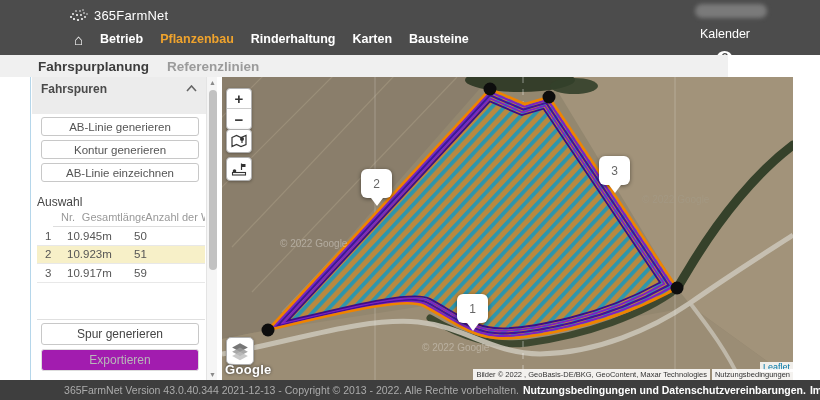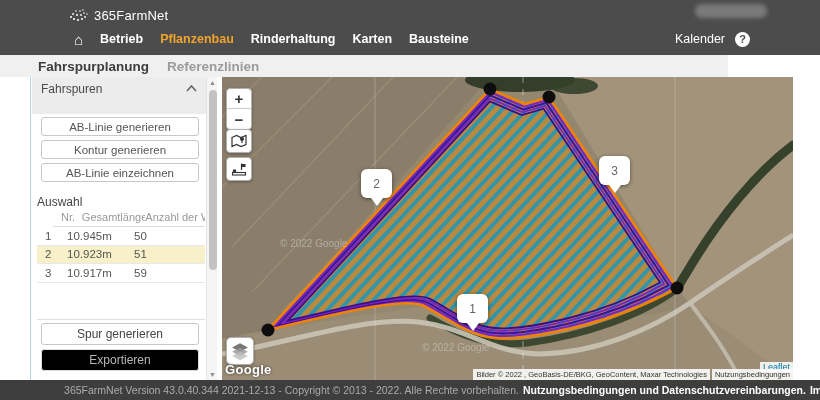--- a/index.html
+++ b/index.html
@@ -9,54 +9,54 @@
   
   .header { position:absolute; left:0; top:0; width:820px; height:55px; background:#4C4C4C; }
   .logo { position:absolute; left:68px; top:6px; height:18px; display:flex; align-items:center; gap:4px; }
   .logo-text { color:#fff; font-size:13px; letter-spacing:.2px; }
   .nav-row { position:absolute; left:74px; top:27px; height:24px; display:flex; align-items:center; gap:17px; }
   .nav-item { color:#fff; font-size:12.5px; font-weight:bold; cursor:pointer; }
   .nav-item.active { color:#EFA32D; }
   .home-glyph { color:#fff; font-size:15px; line-height:1; }
   .account-blob { position:absolute; left:695px; top:4px; width:72px; height:14px;
                   background:#7a7a7a; border-radius:7px; filter:blur(2px); }
-  .right-tools { position:absolute; right:70px; top:27px; height:24px; display:flex; align-items:center; gap:10px; }
+  .right-tools { position:absolute; right:70px; top:27px; height:24px; display:flex; align-items:center; gap:10px;flex-direction:column; }
   .kalender { color:#fff; font-size:12.5px; }
   .help-circle { width:15px; height:15px; border-radius:50%; background:#fff; color:#4C4C4C;
                  font-size:11px; font-weight:bold; display:flex; align-items:center; justify-content:center; }
 
   
   .tabbar { position:absolute; left:0; top:55px; width:728px; height:22px; background:#F0F0F0;
             display:flex; align-items:center; gap:18px; padding-left:38px; }
   .tab { font-size:13.5px; font-weight:bold; cursor:pointer; }
   .tab.active { color:#3D3D3D; }
   .tab.inactive { color:#9B9B9B; }
 
   
   .sidebar { position:absolute; left:30px; top:77px; width:187px; height:303px; background:#fff;
              border-left:1px solid #B5D6EA; }
   .panel-head { position:absolute; left:1px; top:0; width:175px; height:37px; background:#ECECEC; }
-  .panel-title { position:absolute; left:9px; top:5px; font-size:12px; font-weight:normal; color:#4A4A4A; }
+  .panel-title { position:absolute; left:9px; top:5px; font-size:12px; font-weight:bold; color:#4A4A4A; }
   .chevron-up { position:absolute; right:10px; top:8px; }
   .sbtn { position:absolute; left:10px; width:158px; height:19px; background:#fff; border:1px solid #C8C8C8;
           border-radius:3px; font-size:11.5px; color:#555; display:flex; align-items:center; justify-content:center;
           cursor:pointer; }
   .auswahl { position:absolute; left:6px; top:118px; font-size:12px; color:#444; }
   .table { position:absolute; left:6px; top:131px; width:168px; }
   .thead { display:flex; height:19px; align-items:center; border-bottom:1px solid #DDD; color:#999; font-size:11px;margin-left:16px; }
   .trow { display:flex; height:18.5px; align-items:center; border-bottom:1px solid #E8E8E8; color:#555;
           font-size:11.5px; cursor:pointer; background:#fff; }
   .trow.selected { background:#F7F0C8; }
   .c1 { width:30px; padding-left:8px; overflow:hidden; white-space:nowrap; }
   .c2 { width:67px; overflow:hidden; white-space:nowrap; }
   .c3 { width:63px; overflow:hidden; white-space:nowrap; }
   .empty-box { position:absolute; left:6px; top:210px; width:168px; height:33px; background:#fff;
                border-bottom:1px solid #E0E0E0; }
   .save-btn { top:246px; height:22px; font-size:12px; color:#444; }
-  .export-btn { top:272px; height:22px; font-size:12px; color:#B8B8B8; background:#000000; border-color:#DDD; }
+  .export-btn { top:272px; height:22px; font-size:12px; color:#B8B8B8; background:#a21caf; border-color:#DDD; }
   .sb-scroll { position:absolute; right:0; top:0; width:11px; height:303px; background:#F5F5F5;
                border-left:1px solid #E4E4E4; }
   .sb-arrow { position:absolute; left:0; width:11px; height:11px; color:#8A8A8A; font-size:7px;
               display:flex; align-items:center; justify-content:center; cursor:pointer; }
   .sb-thumb { position:absolute; left:1.5px; top:13px; width:8px; height:180px; background:#C2C2C2;
               border-radius:4px; cursor:grab; }
 
   
   .map { position:absolute; left:222px; top:77px; width:571px; height:303px; overflow:hidden; background:#93876F; }
   .map svg.base { position:absolute; left:0; top:0; }

